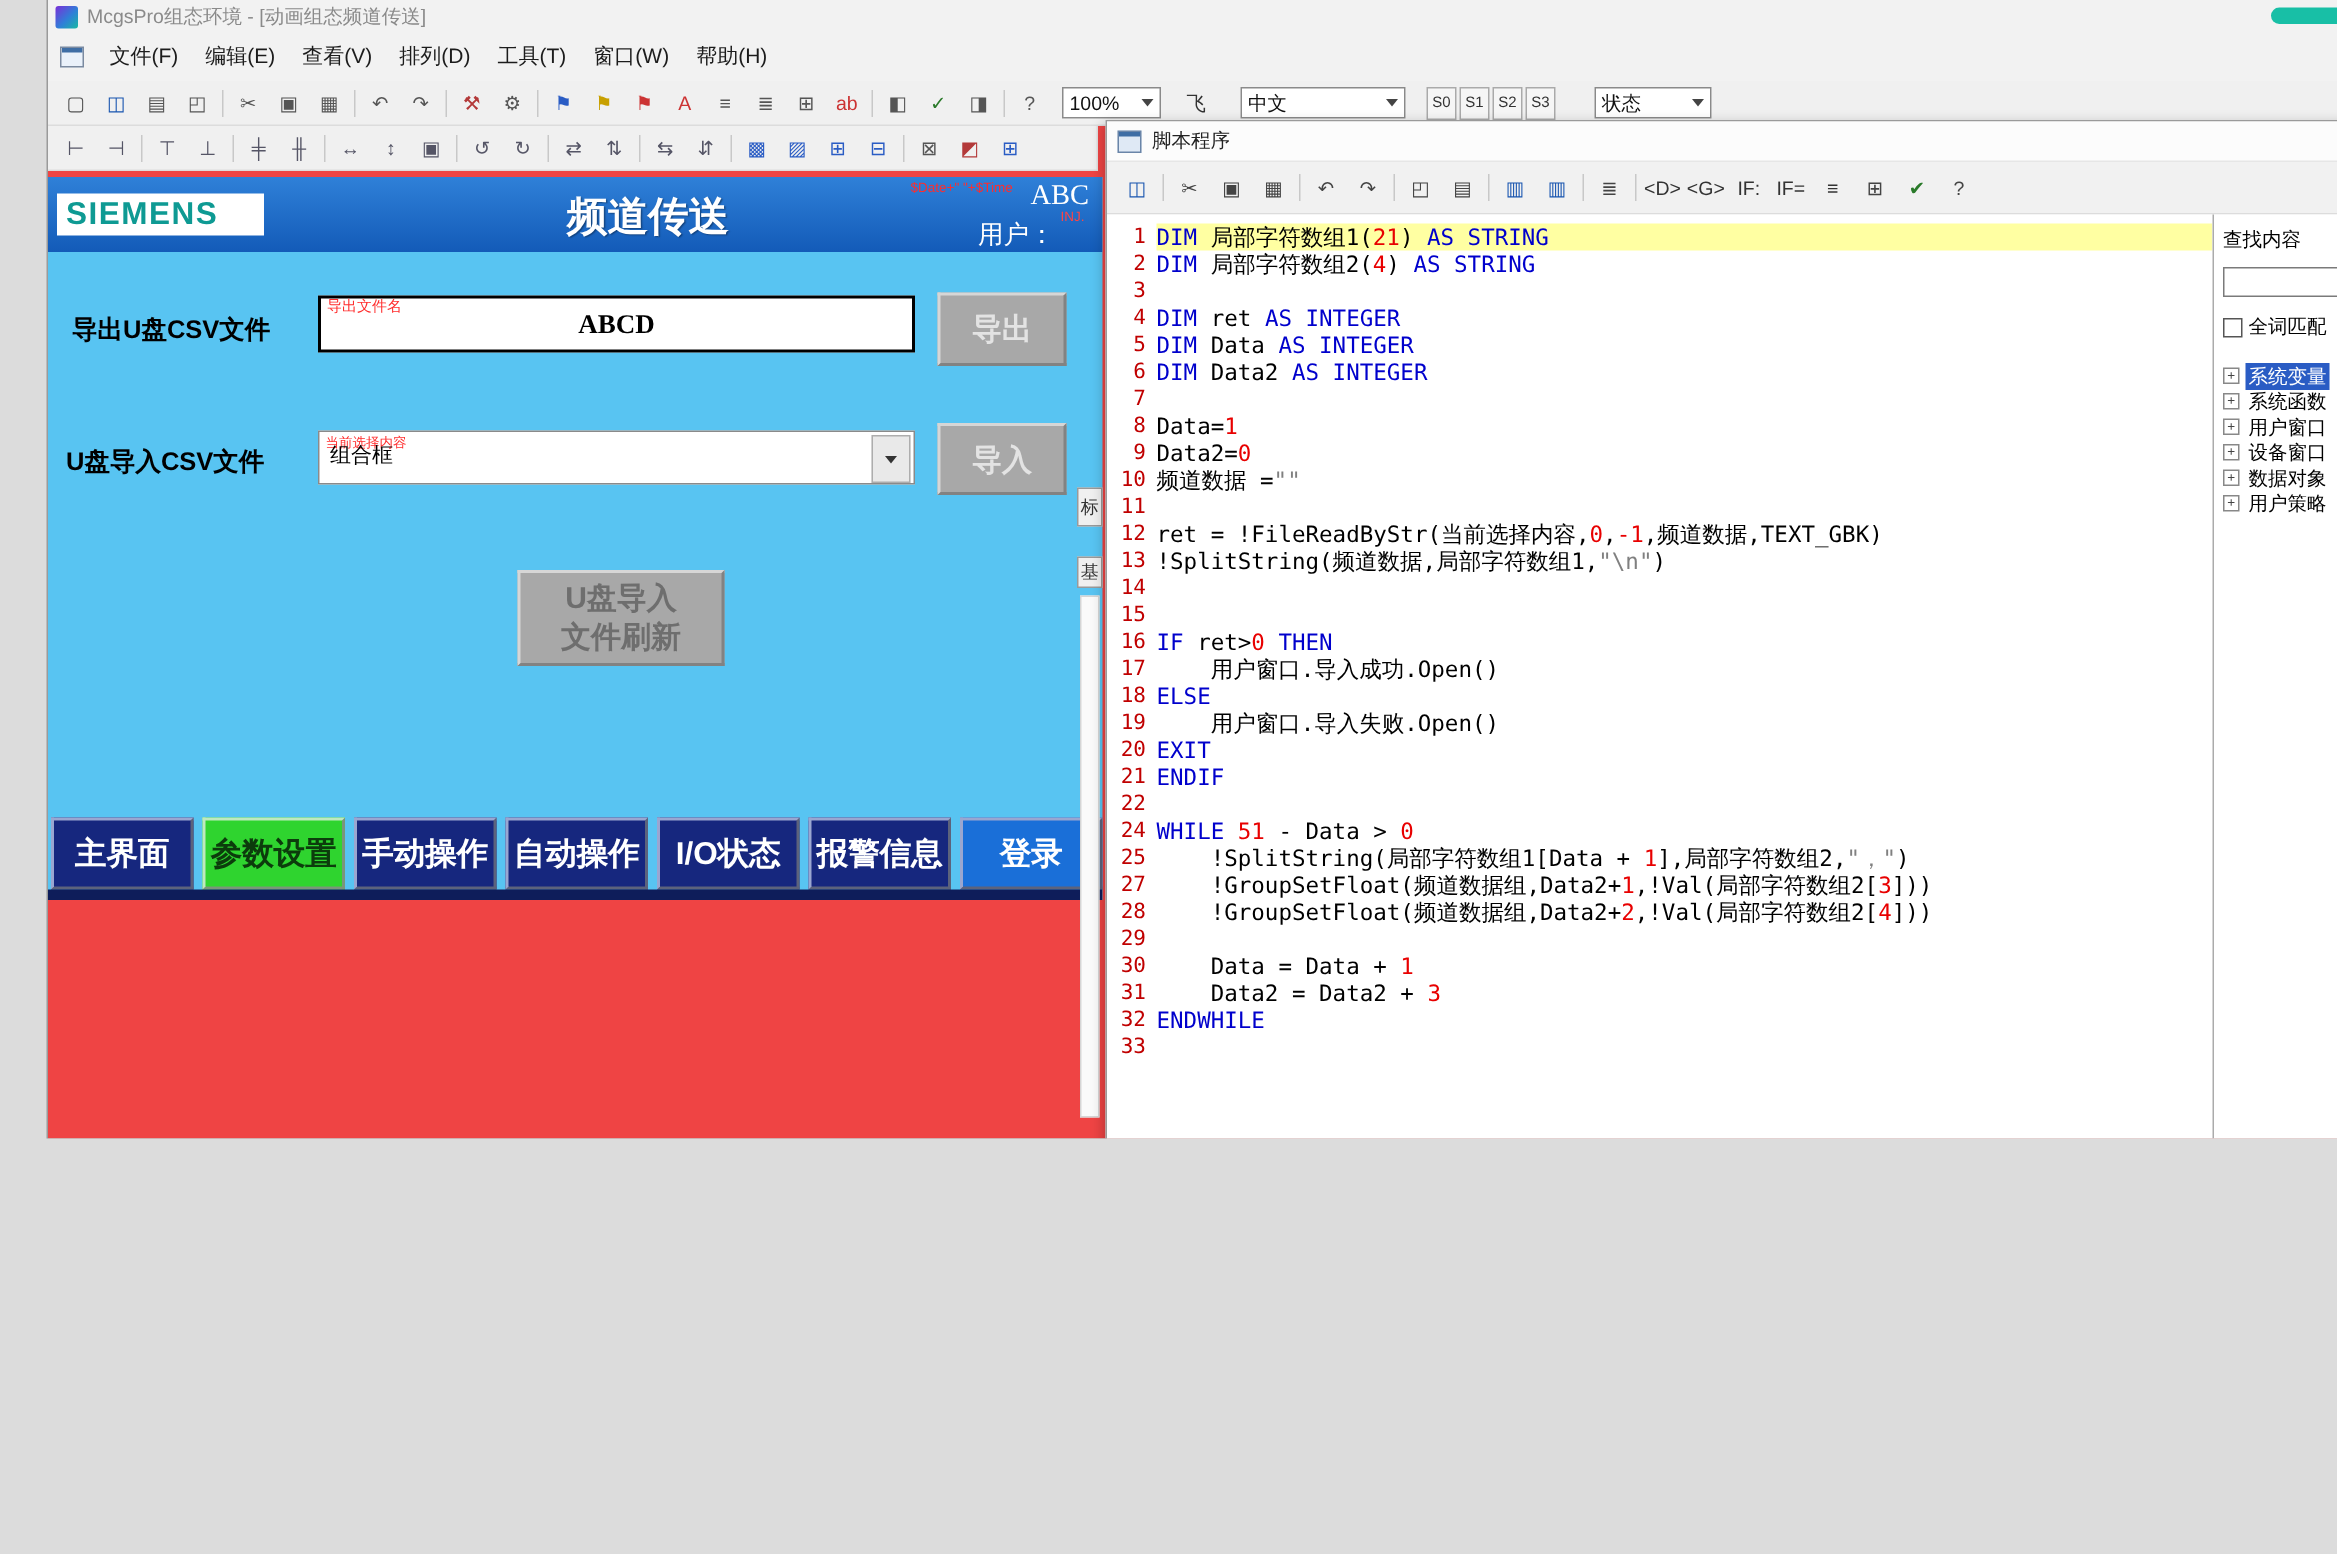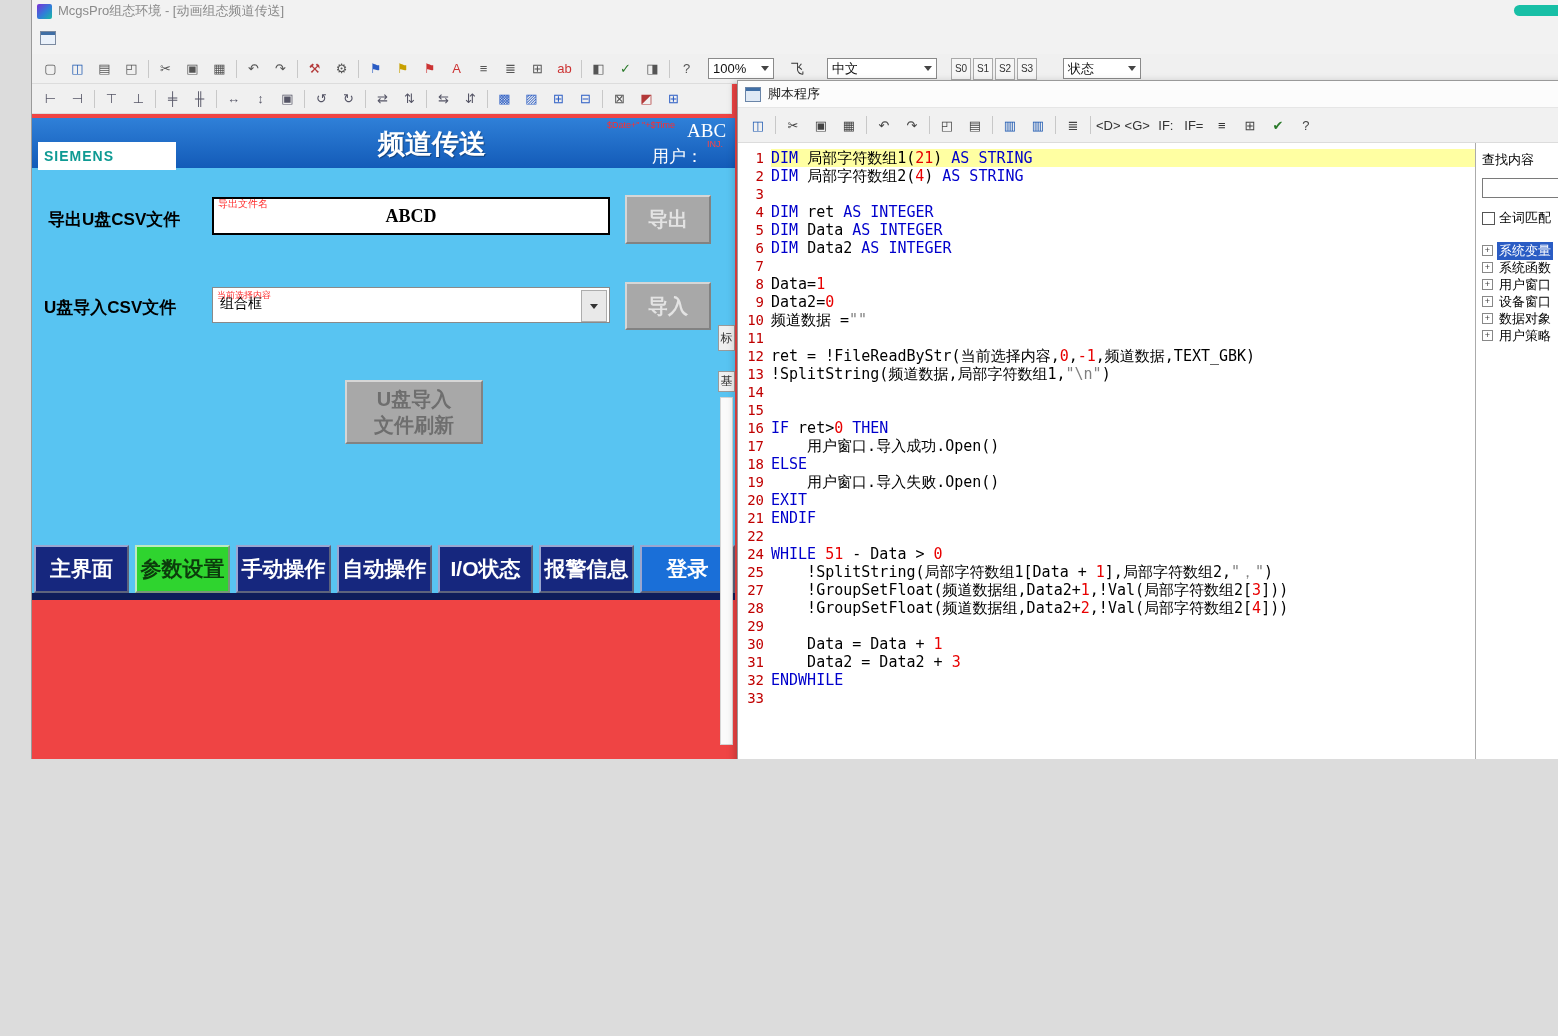--- a/index.html
+++ b/index.html
@@ -27,21 +27,21 @@
   .combo .arrow{width:0;height:0;border-left:4px solid transparent;border-right:4px solid transparent;border-top:5px solid #444;margin-left:6px;}
   .zoom-combo{width:66px;}
   .lang-combo{width:110px;margin-left:16px;}
   .state-combo{width:78px;margin-left:26px;}
   .sbtns{display:flex;margin-left:12px;}
   .sbtn{width:18px;height:20px;border:1px solid #aaa;background:#f6f6f6;font-size:10px;color:#333;display:flex;align-items:center;justify-content:center;margin-left:2px;}
 
   
   .hmi{position:absolute;left:0;top:118px;width:703px;height:482px;background:#58c4f2;overflow:hidden;z-index:1;}
   .hmi-header{position:absolute;left:0;top:0;width:100%;height:50px;background:linear-gradient(180deg,#2f80d8 0%,#135bb8 100%);}
-  .siemens{position:absolute;left:6px;top:24px;width:138px;height:28px;background:#fff;color:#0e9a93;font-weight:bold;font-size:14px;letter-spacing:1px;display:flex;align-items:center;padding-left:6px;box-sizing:border-box;}
+  .siemens{position:absolute;left:6px;top:11px;width:138px;height:28px;background:#fff;color:#0e9a93;font-weight:bold;font-size:21px;letter-spacing:1px;display:flex;align-items:center;padding-left:6px;box-sizing:border-box;}
   .hmi-title{position:absolute;left:346px;top:8px;color:#fff;font-size:27px;font-weight:bold;text-shadow:1px 1px 1px rgba(0,0,0,.35);}
   .dt-expr{position:absolute;left:575px;top:2px;color:#ff2d2d;font-size:9px;white-space:nowrap;}
   .abc-text{position:absolute;left:655px;top:2px;color:#fff;font-size:19px;font-family:"Liberation Serif",serif;}
   .user-lb{position:absolute;left:620px;top:27px;color:#fff;font-size:17px;}
   .inj-text{position:absolute;left:675px;top:21px;color:#ff4444;font-size:9px;}
 
   .hmi-label{position:absolute;color:#000;font-size:17px;font-weight:bold;}
   .lbl-export{left:16px;top:90px;}
   .lbl-import{left:12px;top:178px;}
 
@@ -119,20 +119,29 @@
 <div class="app">
 
   <div class="titlebar">
     <span class="app-icon"></span>
     <span class="win-title">McgsPro组态环境 - [动画组态频道传送]</span>
     <span class="win-pill"></span>
   </div>
 
   <div class="menubar">
     <span class="doc-icon"></span>
+    <span class="ticons">
+        <span class="menu-item">文件(F)</span>
+        <span class="menu-item">编辑(E)</span>
+        <span class="menu-item">查看(V)</span>
+        <span class="menu-item">排列(D)</span>
+        <span class="menu-item">工具(T)</span>
+        <span class="menu-item">窗口(W)</span>
+        <span class="menu-item">帮助(H)</span>
+      </span>
   </div>
 
   <div class="toolbar row1">
     <span class="ticons">
         <span class="tbtn" style="color: rgb(85, 85, 85);">▢</span>
         <span class="tbtn" style="color: rgb(26, 86, 176);">◫</span>
         <span class="tbtn" style="color: rgb(85, 85, 85);">▤</span>
         <span class="tbtn" style="color: rgb(85, 85, 85);">◰</span>
         <span class="tsep"></span>
         <span class="tbtn" style="color: rgb(85, 85, 85);">✂</span>

